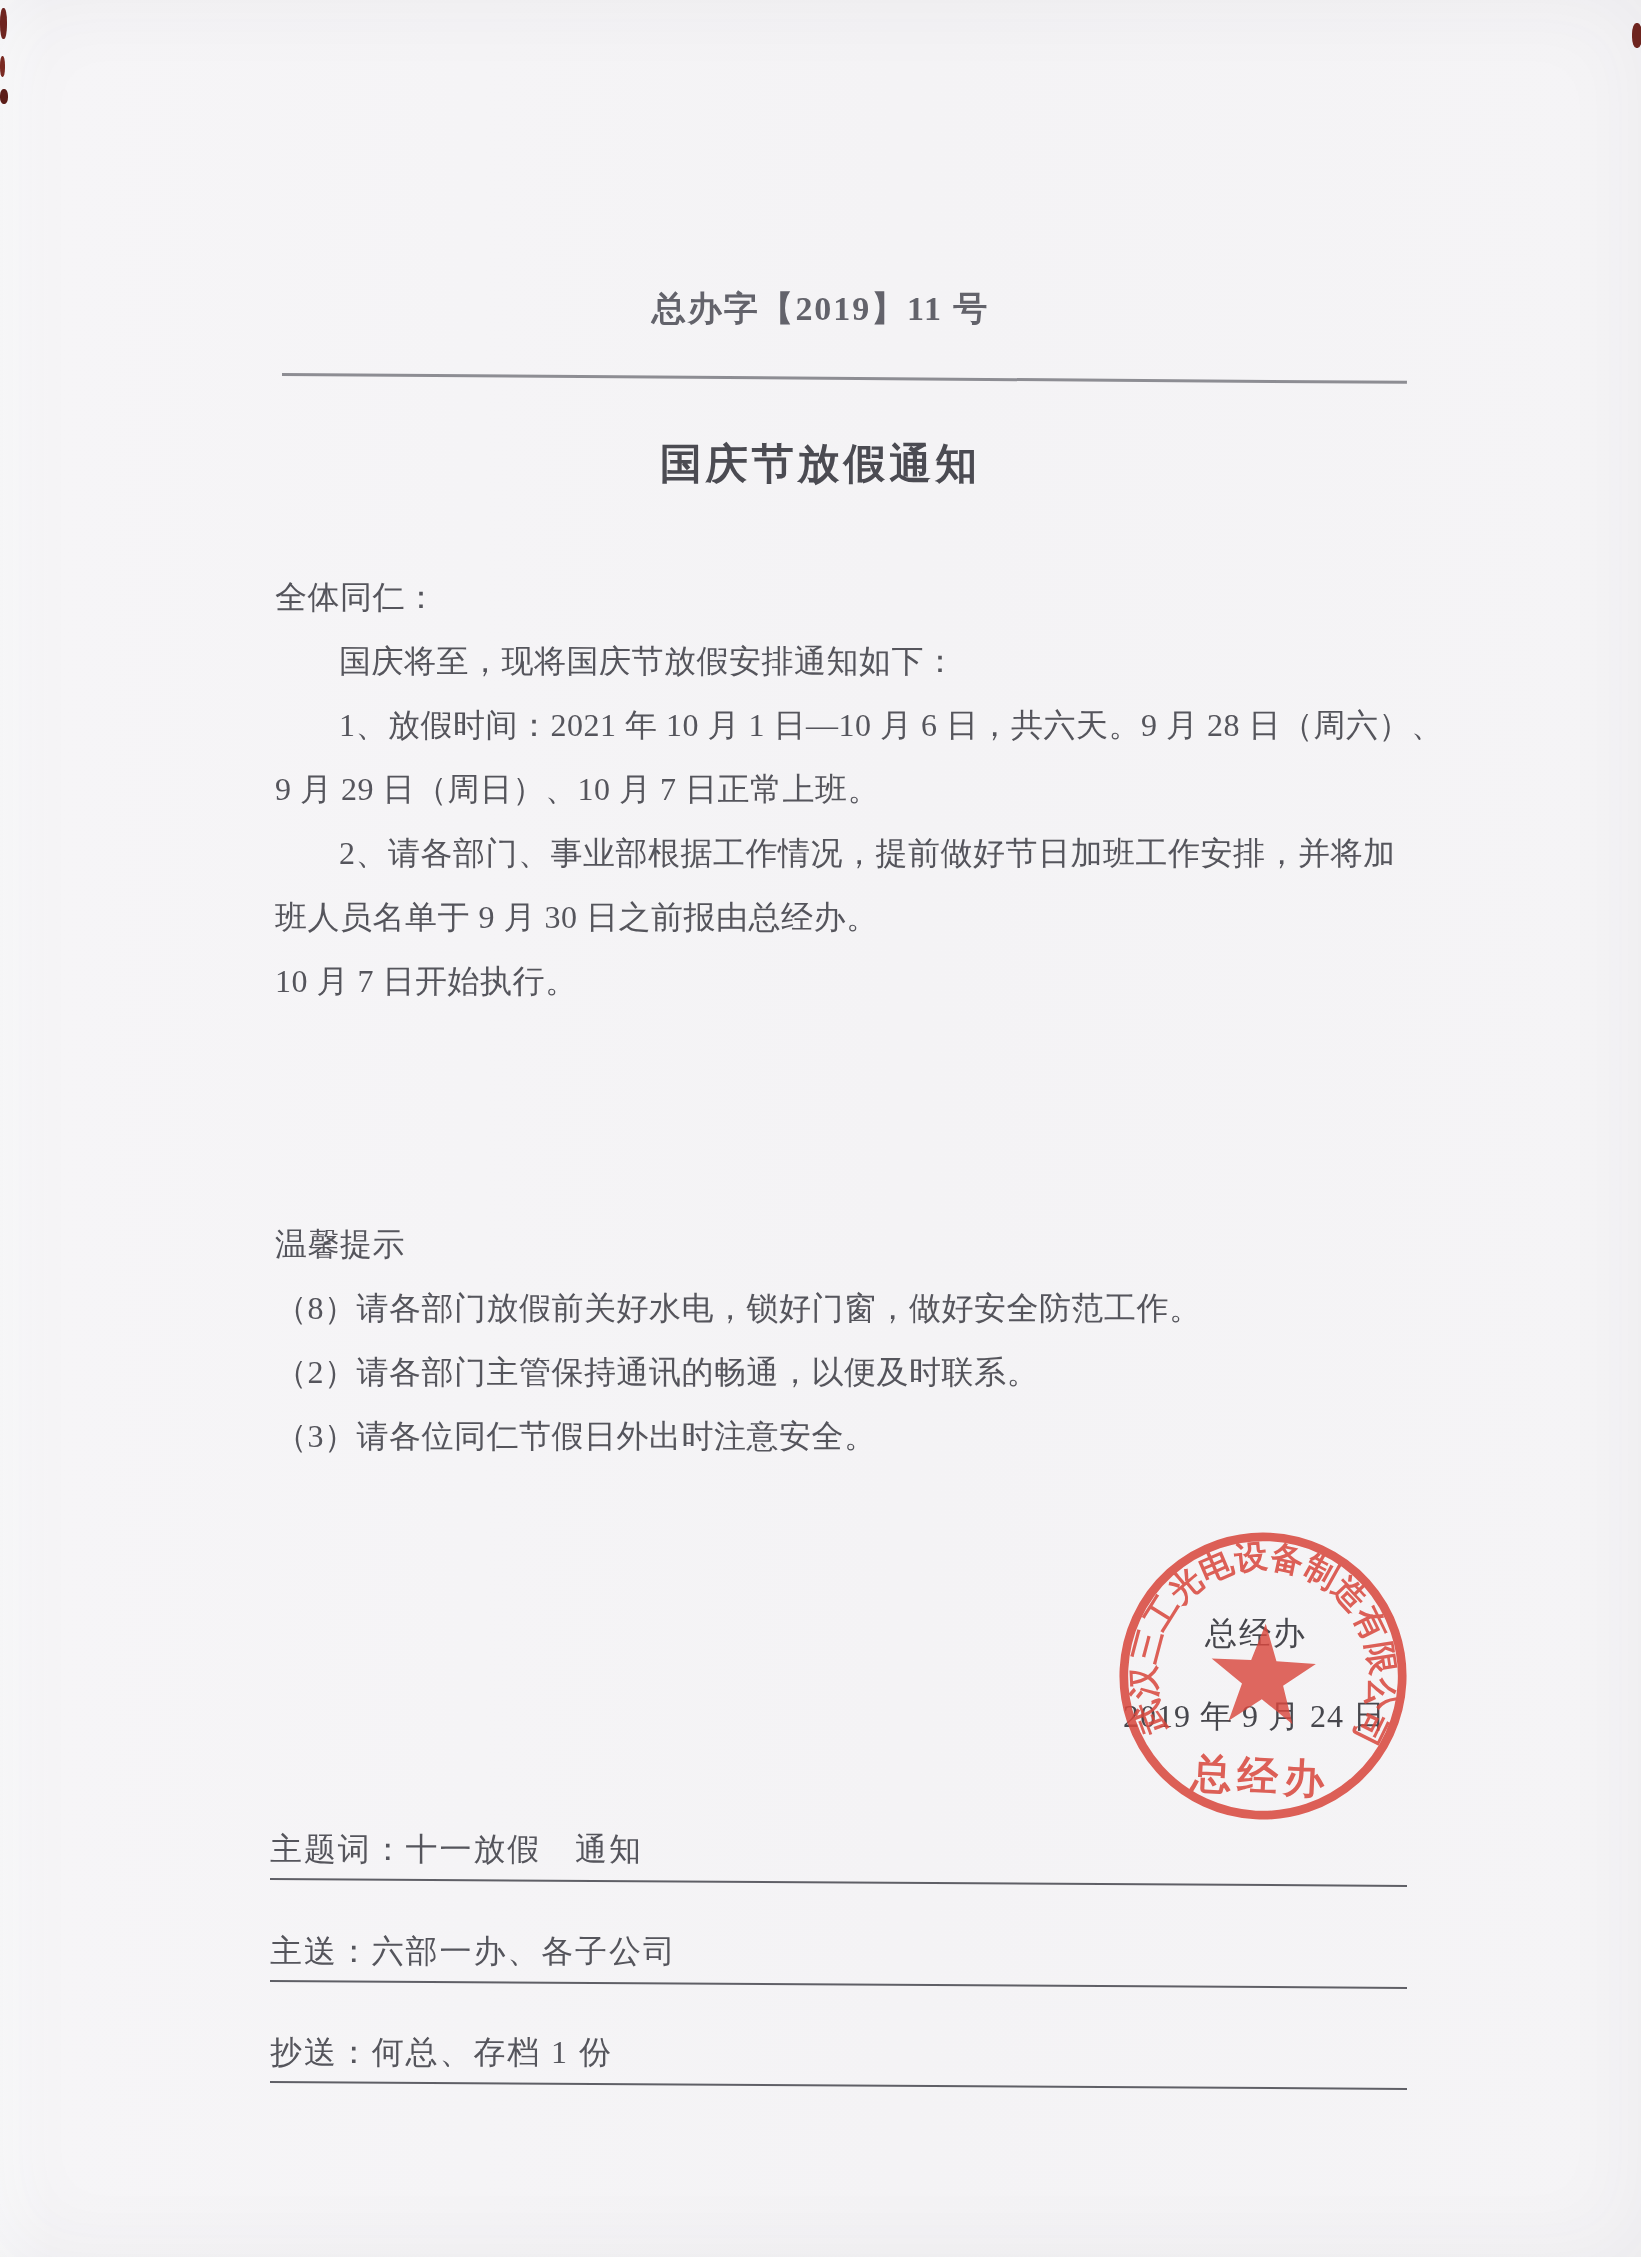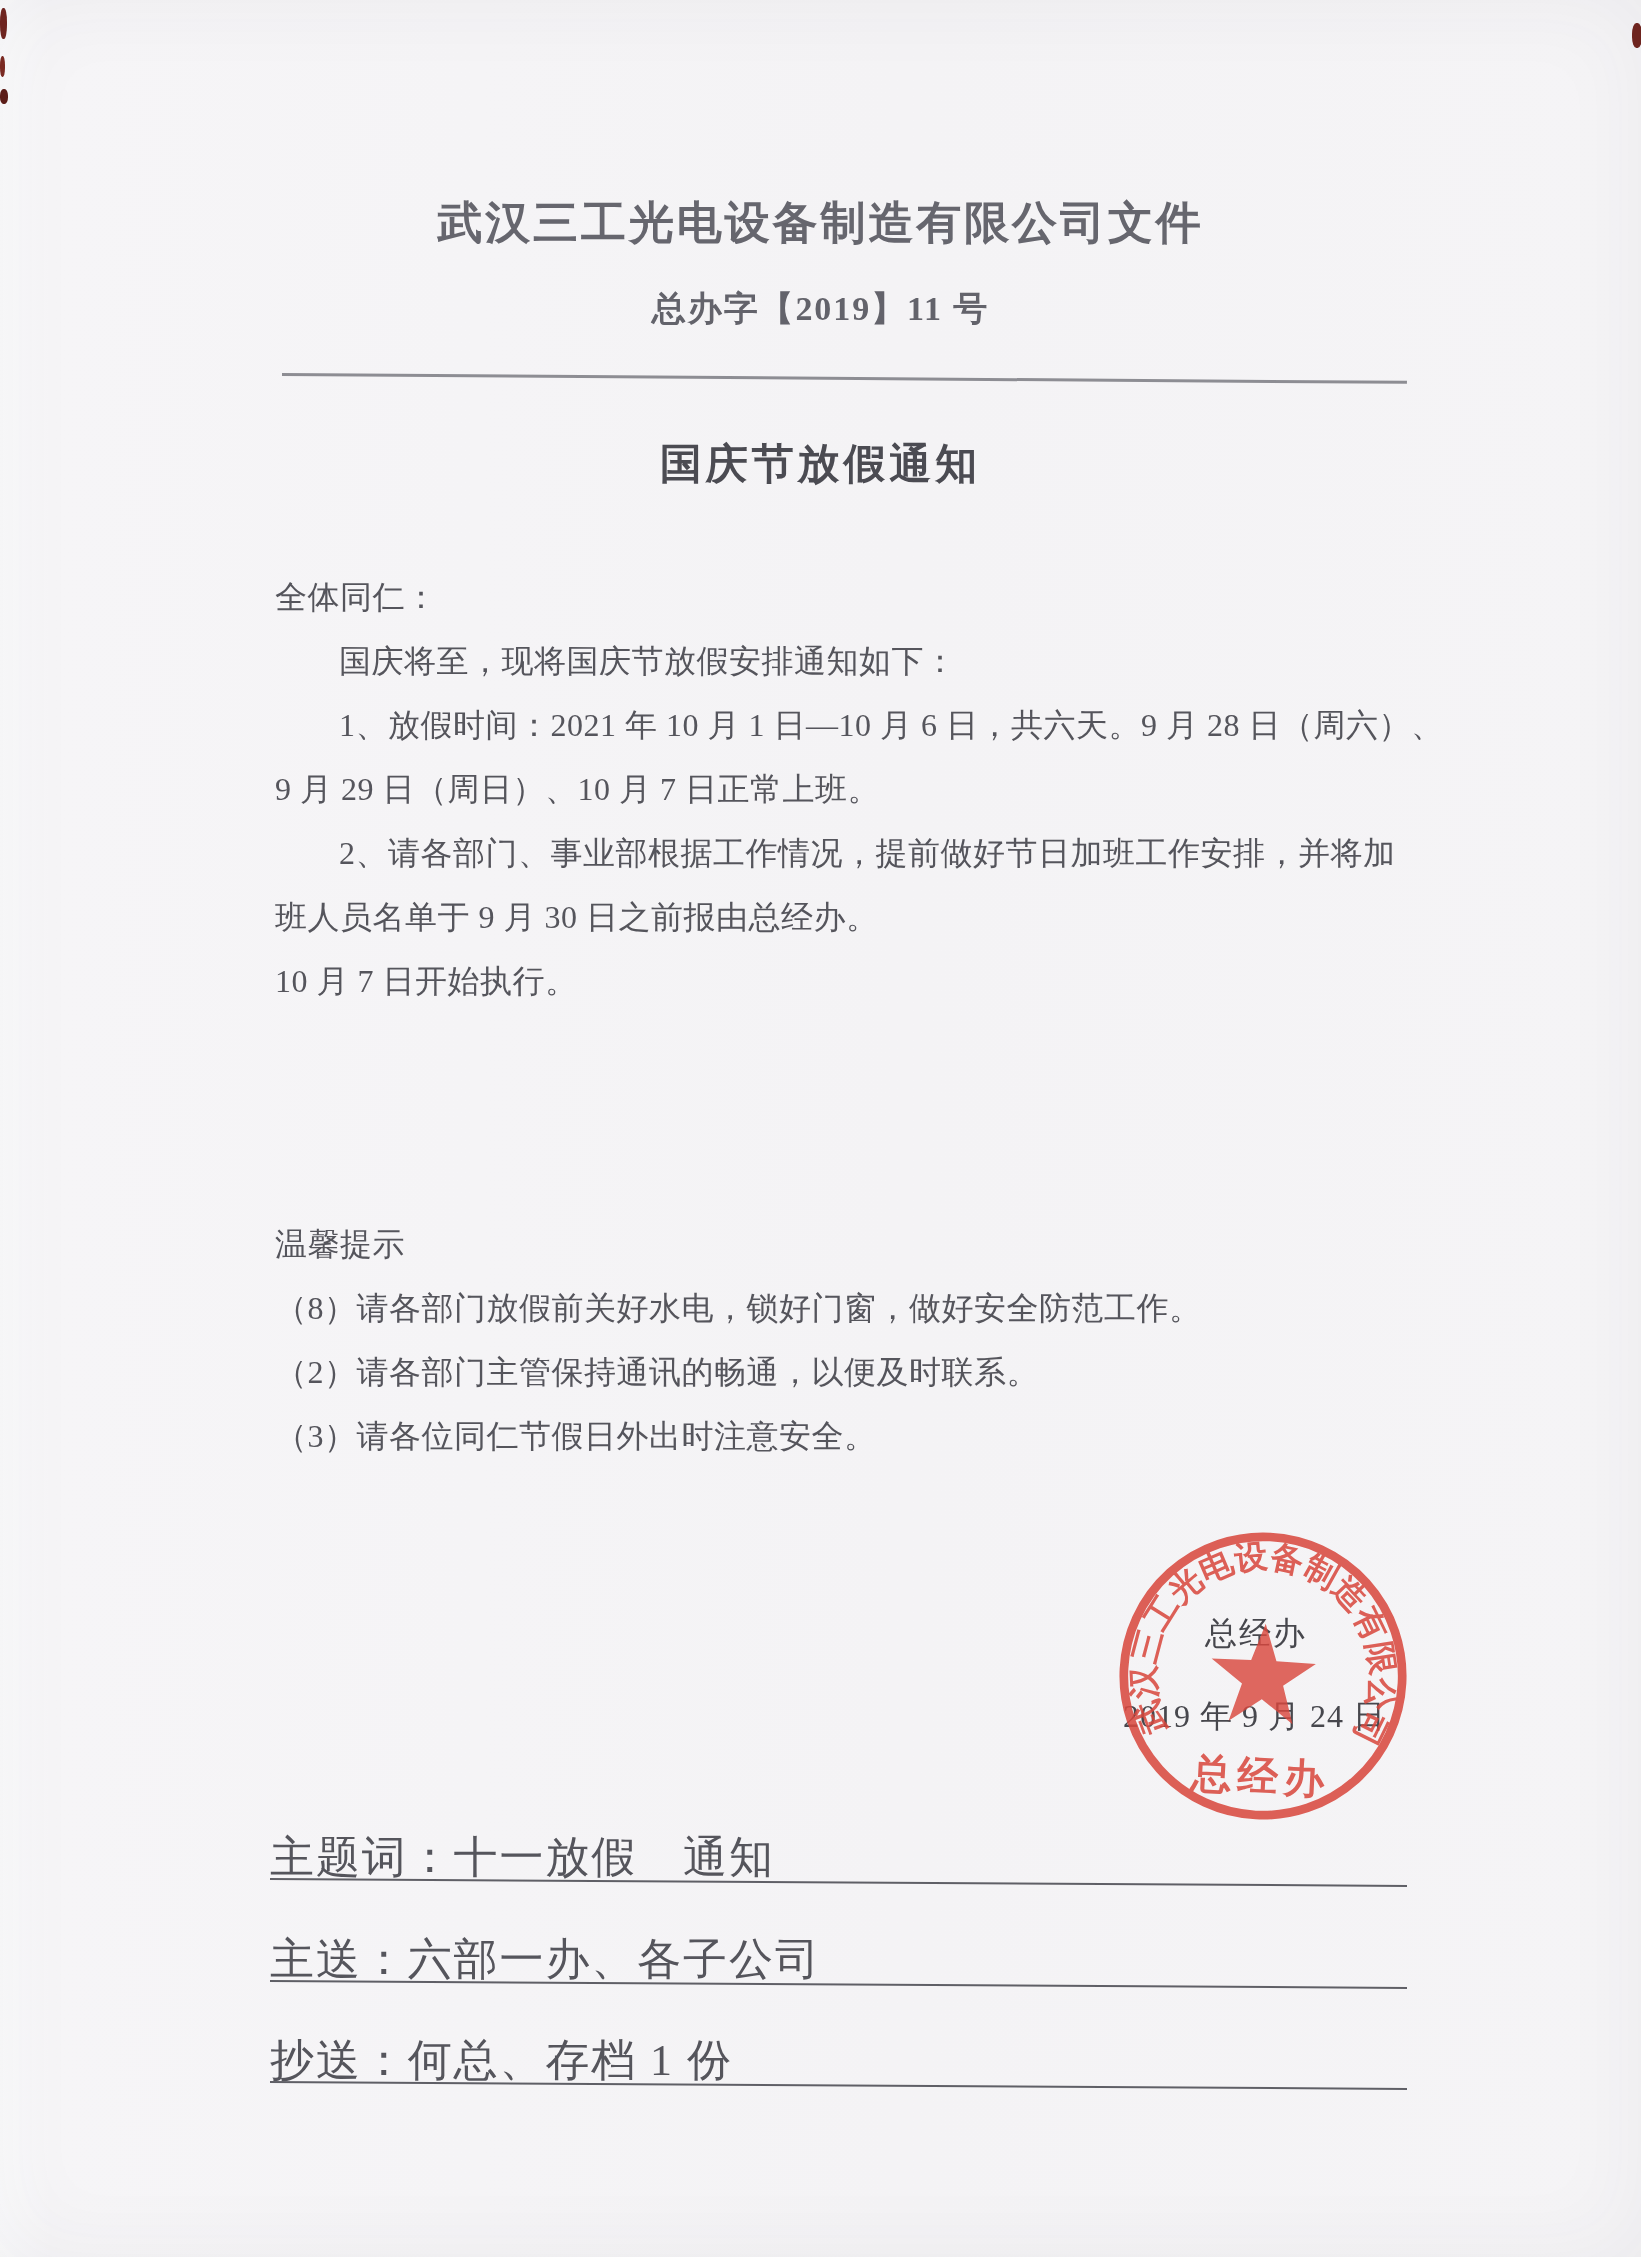--- a/index.html
+++ b/index.html
@@ -57,42 +57,41 @@
   }
   .stamp{
     position:absolute;top:1531px;left:1118px;width:290px;height:290px;
     z-index:4;opacity:.86;transform:rotate(3deg);
   }
   .stamp svg{width:100%;height:100%;}
   .stamp text{font-family:"Liberation Serif","DejaVu Serif",serif;font-weight:bold;}
   .footer-row{position:absolute;left:270px;width:1139px;z-index:2;}
   .footer-row .txt{
     display:block;
-    font-size:44px;letter-spacing:1.9px;color:#55555c;white-space:nowrap;
+    font-size:32px;letter-spacing:1.9px;color:#55555c;white-space:nowrap;
   }
   .footer-row .rule{
     position:absolute;left:0;top:50px;width:1137px;height:1.9px;
     background:#5f5f66;
     transform:rotate(0.35deg);transform-origin:left center;
   }
   .row-1{top:1828px;}
   .row-2{top:1930px;}
   .row-3{top:2031px;}
   .speck{position:absolute;border-radius:45%;z-index:5;}
   .speck.s1{left:0;top:7.7px;width:6.8px;height:31px;background:#6e241f;}
   .speck.s2{left:0;top:56px;width:4.8px;height:21px;background:#7a2a22;}
   .speck.s3{left:0;top:89px;width:7.7px;height:14.5px;background:#5c1d18;}
   .speck.s4{left:1632px;top:23px;width:9.7px;height:25px;background:#6e241f;}
 </style>
 </head>
 <body>
 
 <div class="page">
 
-  <div class="company-title">武汉三工光电设备制造有限公司文件</div>
   <div class="doc-number">总办字【2019】11 号</div>
   <div class="divider"></div>
 
   <div class="notice-title">国庆节放假通知</div>
 
   <div class="body-block">
     <div class="line">全体同仁：</div>
     <div class="line ind">国庆将至，现将国庆节放假安排通知如下：</div>
     <div class="line ind">1、放假时间：2021 年 10 月 1 日—10 月 6 日，共六天。9 月 28 日（周六）、</div>
     <div class="line">9 月 29 日（周日）、10 月 7 日正常上班。</div>

